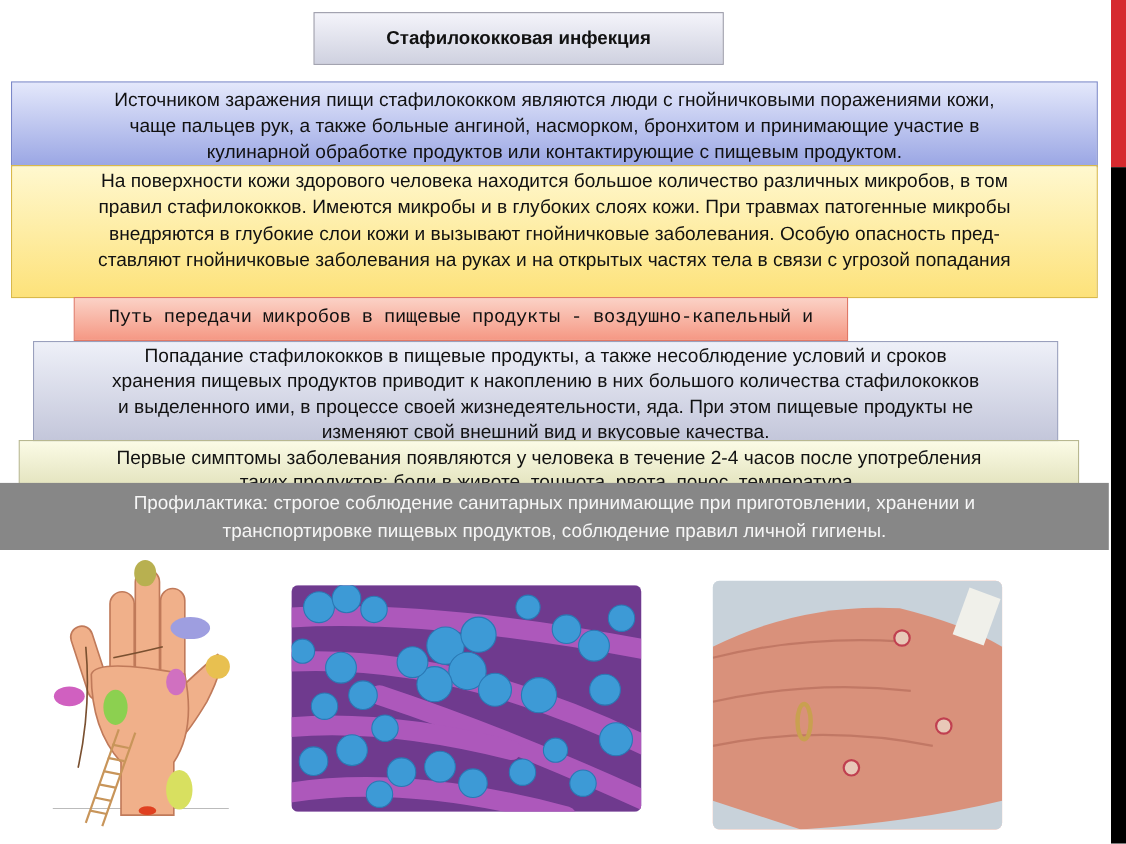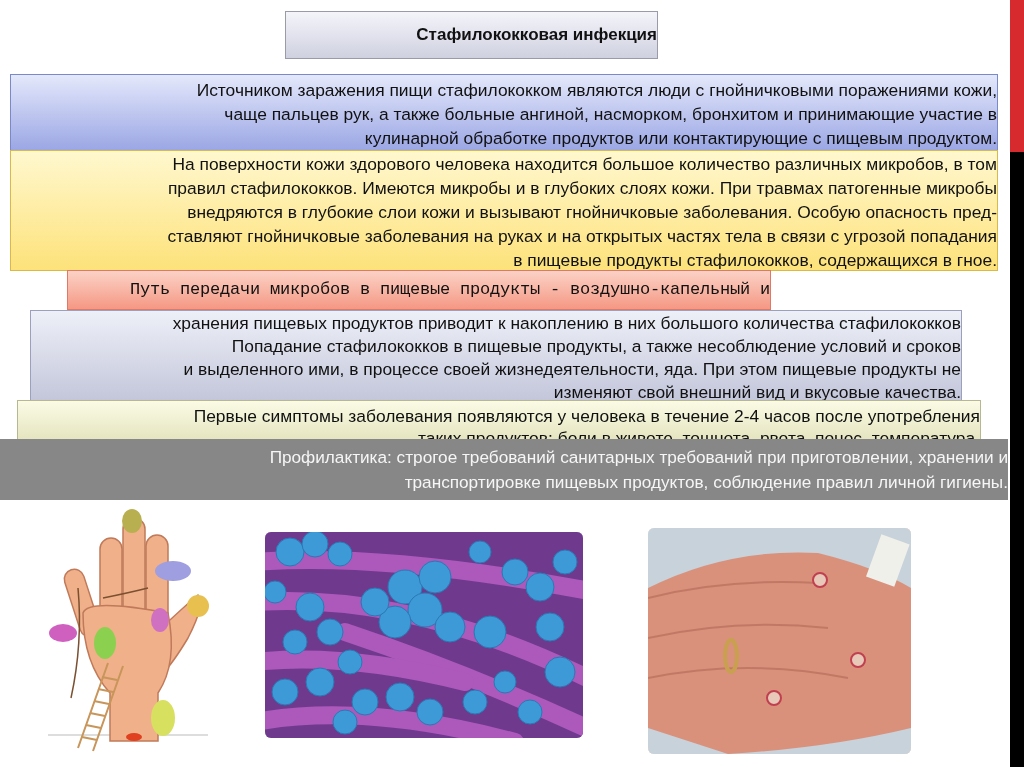--- a/index.html
+++ b/index.html
@@ -6,21 +6,21 @@
   body {
     width: 1024px; height: 767px; position: relative; overflow: hidden;
     background: #ffffff;
     font-family: "Liberation Sans", sans-serif;
   }
   .side-red { position: absolute; left: 1010px; top: 0; width: 14px; height: 152px; background: #d62a2f; }
   .side-black { position: absolute; left: 1010px; top: 152px; width: 14px; height: 615px; background: #000; }
 
   .box {
     position: absolute; box-sizing: border-box;
-    text-align: right; color: #111;
+    text-align: center; color: #111;
     font-size: 17.2px; line-height: 24.5px;
     overflow: hidden;
   }
   .title-box {
     left: 285px; top: 11px; width: 373px; height: 48px;
     background: linear-gradient(#f4f4fa, #cfd1e0);
     border: 1px solid #9a9aa8;
     font-weight: bold; font-size: 17px; line-height: 46px;
   }
   .blue-box {
@@ -94,41 +94,40 @@
   <div>Источником заражения пищи стафилококком являются люди с гнойничковыми поражениями кожи,</div>
   <div>чаще пальцев рук, а также больные ангиной, насморком, бронхитом и принимающие участие в</div>
   <div>кулинарной обработке продуктов или контактирующие с пищевым продуктом.</div>
 </div>
 
 <div class="box yellow-box">
   <div>На поверхности кожи здорового человека находится большое количество различных микробов, в том</div>
   <div>правил стафилококков. Имеются микробы и в глубоких слоях кожи. При травмах патогенные микробы</div>
   <div>внедряются в глубокие слои кожи и вызывают гнойничковые заболевания. Особую опасность пред-</div>
   <div>ставляют гнойничковые заболевания на руках и на открытых частях тела в связи с угрозой попадания</div>
-  <div>в пищевые продукты стафилококков, содержащихся в гное.</div>
 </div>
 
 <div class="box red-box">
   <div>Путь передачи микробов в пищевые продукты - воздушно-капельный и контактно-бытовой.</div>
 </div>
 
 <div class="box grey-box">
+  <div>Попадание стафилококков в пищевые продукты, а также несоблюдение условий и сроков</div>
   <div>хранения пищевых продуктов приводит к накоплению в них большого количества стафилококков</div>
-  <div>Попадание стафилококков в пищевые продукты, а также несоблюдение условий и сроков</div>
   <div>и выделенного ими, в процессе своей жизнедеятельности, яда. При этом пищевые продукты не</div>
   <div>изменяют свой внешний вид и вкусовые качества.</div>
 </div>
 
 <div class="box olive-box">
   <div>Первые симптомы заболевания появляются у человека в течение 2-4 часов после употребления</div>
   <div>таких продуктов: боли в животе, тошнота, рвота, понос, температура.</div>
 </div>
 
 <div class="box dark-box">
-  <div>Профилактика: строгое требований санитарных требований при приготовлении, хранении и</div>
+  <div>Профилактика: строгое соблюдение санитарных принимающие при приготовлении, хранении и</div>
   <div>транспортировке пищевых продуктов, соблюдение правил личной гигиены.</div>
 </div>
 
 <div class="pic pic-hand">
   <svg width="185" height="255" viewBox="0 0 185 255">
 
     <line x1="10" y1="232" x2="170" y2="232" stroke="#bbb" stroke-width="1"></line>
 
     <g fill="#f0b08a" stroke="#c07a5a" stroke-width="1.5">
       <rect x="62" y="35" width="22" height="90" rx="11"></rect>

